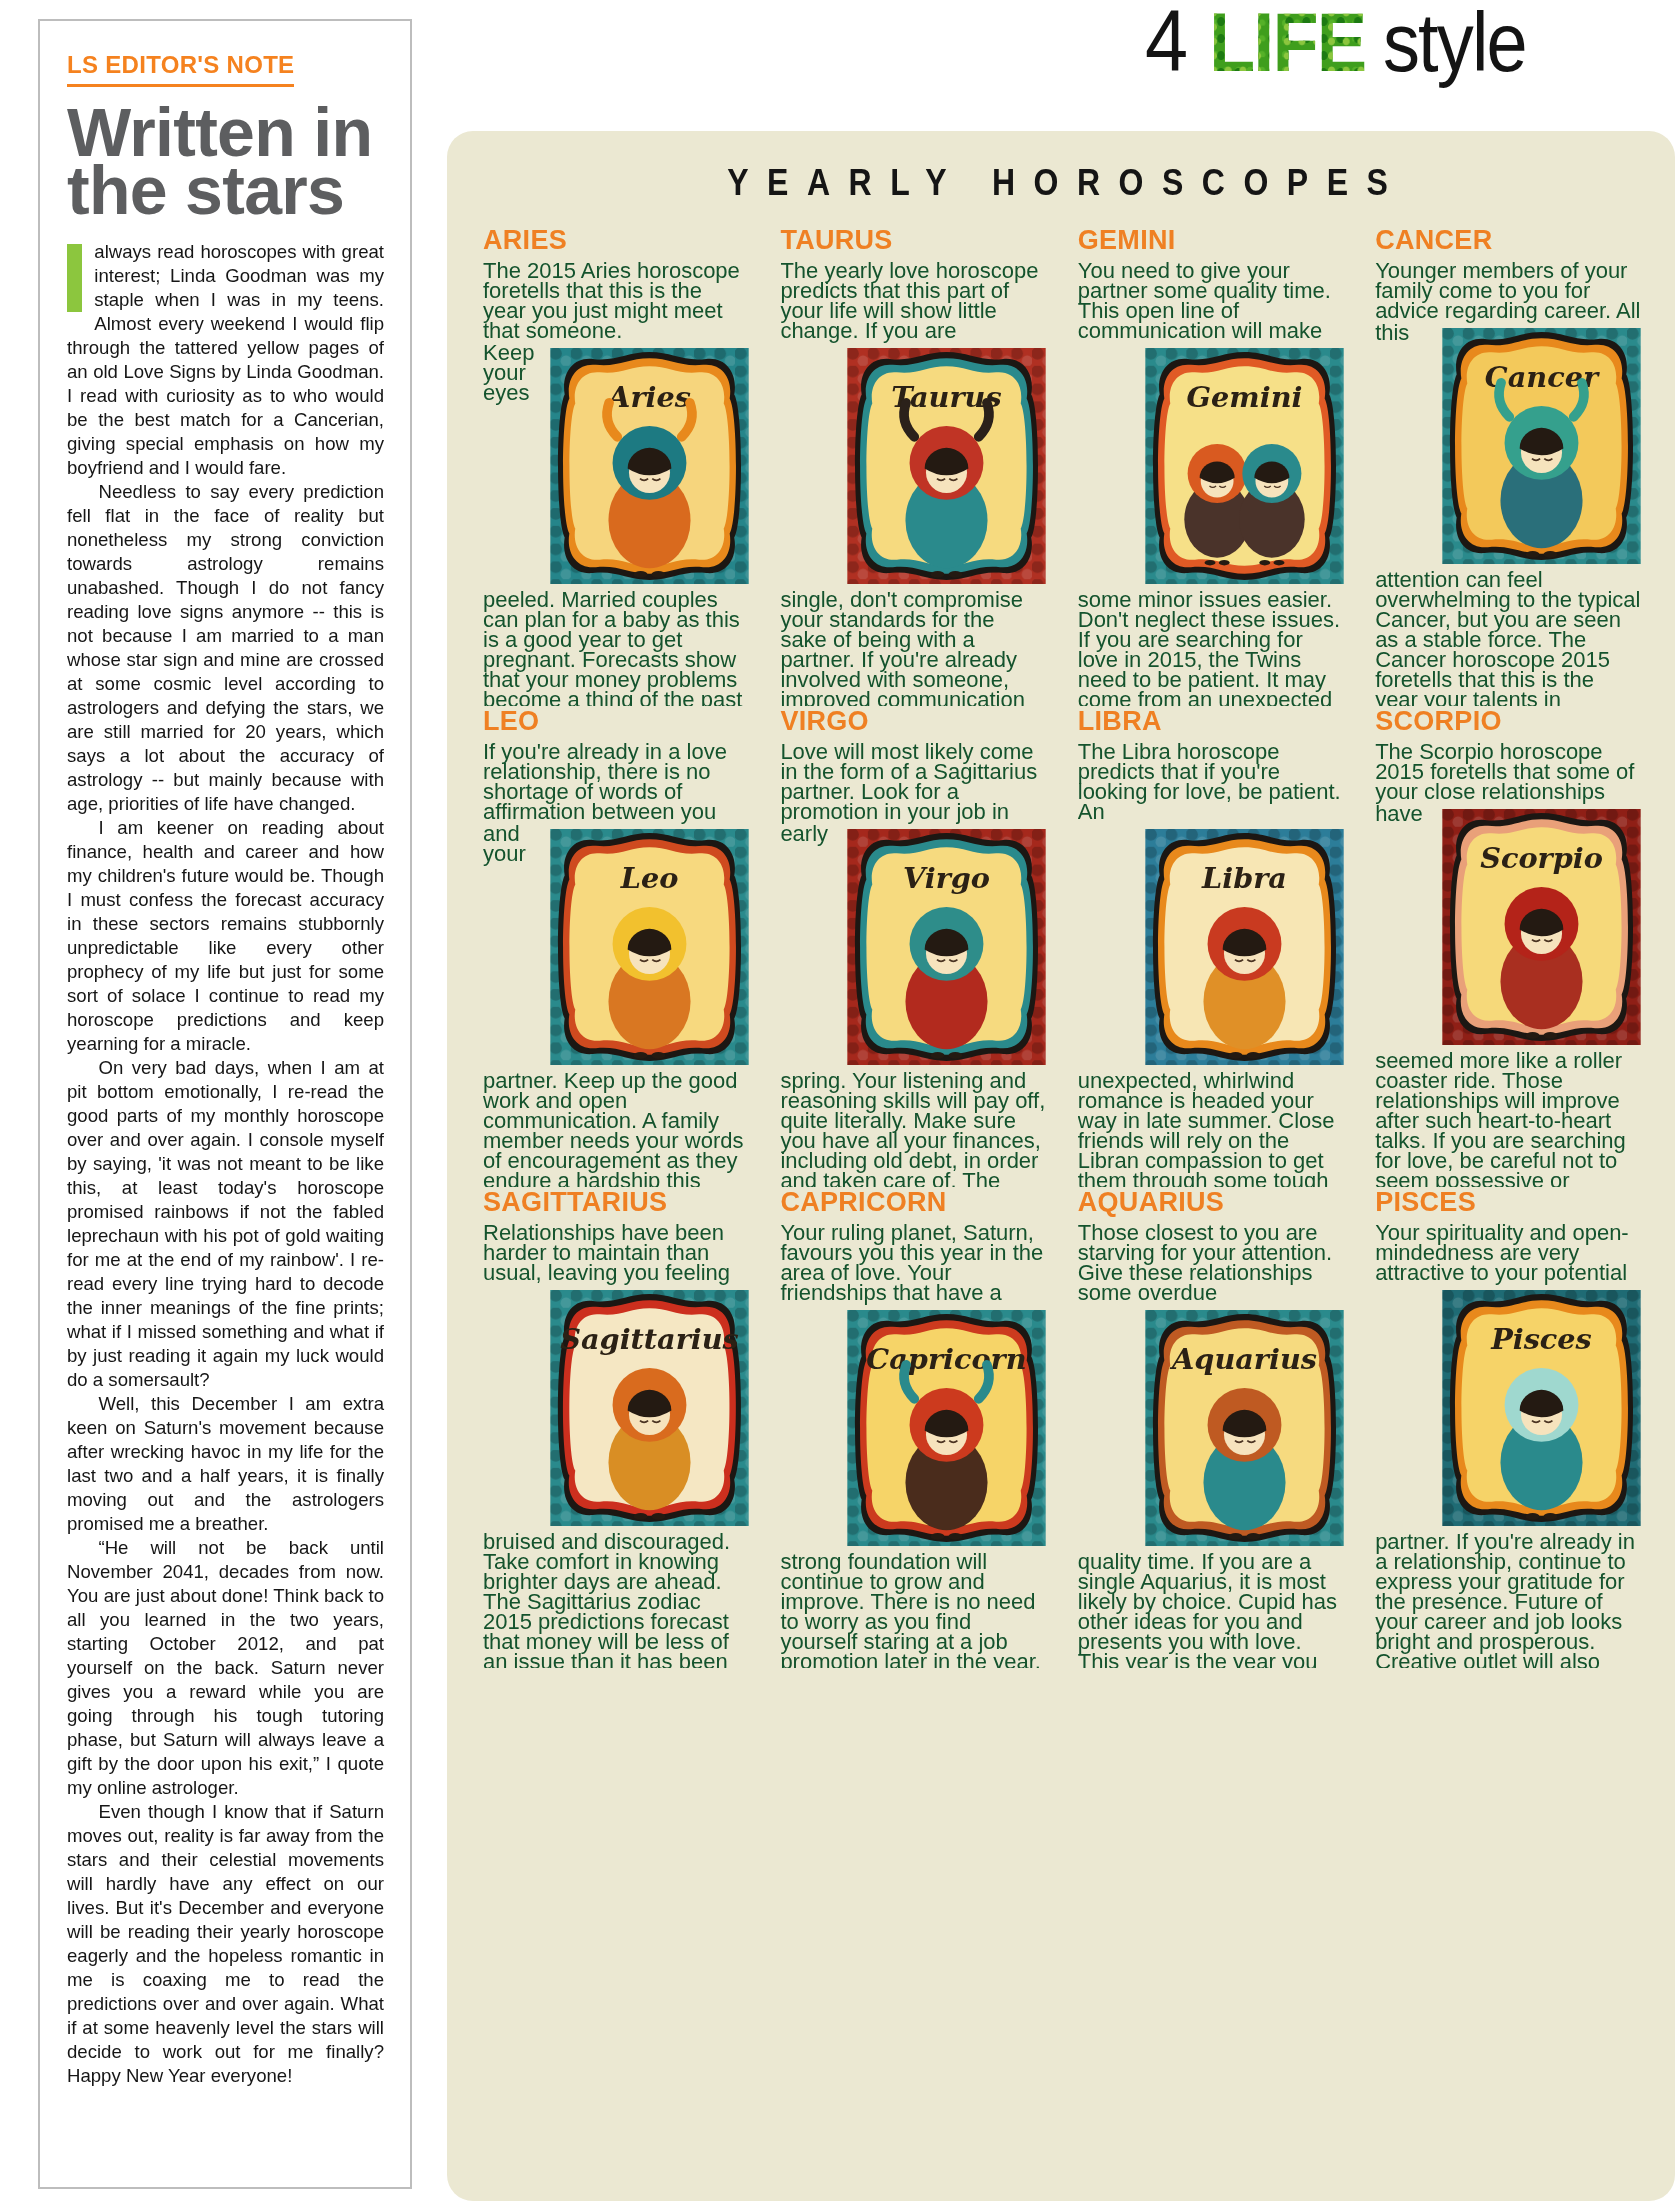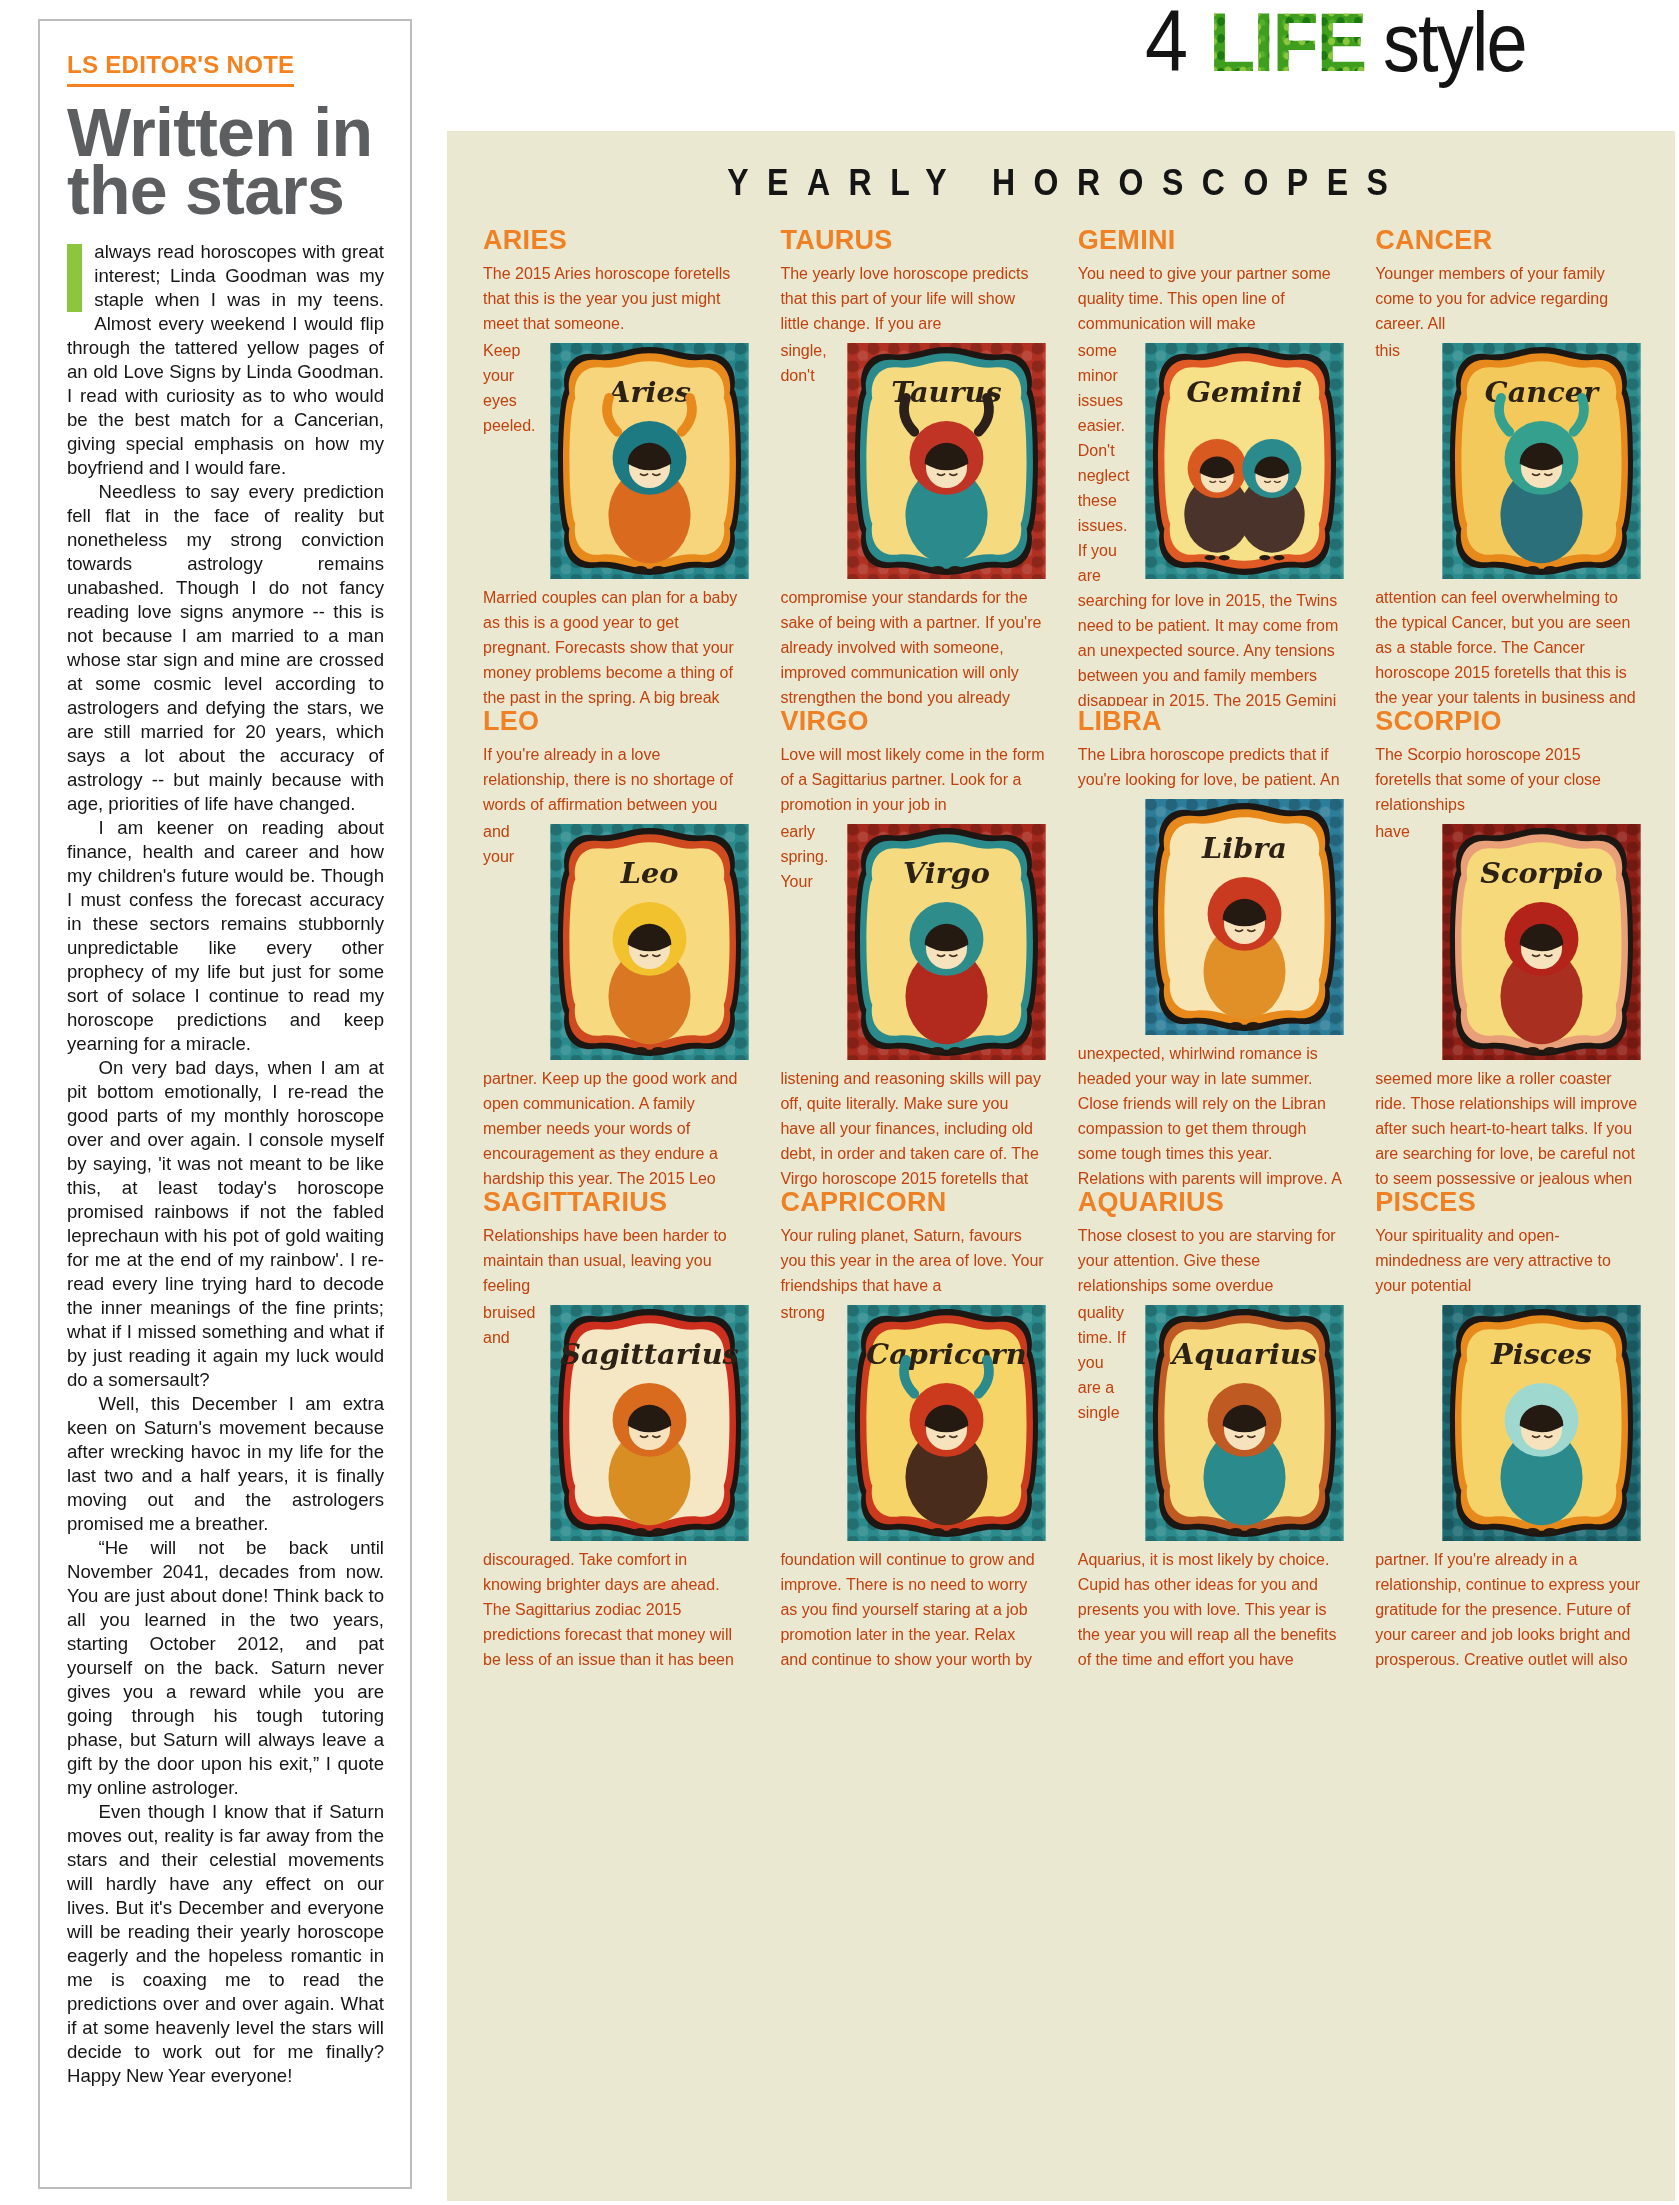--- a/index.html
+++ b/index.html
@@ -48,35 +48,35 @@
   }
   .ed-copy p + p{text-indent:31.5px;}
   .dropcap{
     float:left;width:15px;height:68px;background:#8cc63e;
     margin:4.8px 12.3px 1.4px 0;
   }
 
   
   .panel{
     position:absolute;left:447px;top:131px;width:1228px;height:2070px;
-    background:#ebe8d2;box-sizing:border-box;padding:23px 34px 20.5px 36px;overflow:hidden;
+    background:#ebe8d2;box-sizing:border-box;padding:23px 34px 20.5px 36px;overflow:hidden;border-radius:26px;
   }
   .panel-title{
     text-align:center;font-size:32px;font-weight:700;color:#151515;
     letter-spacing:18.5px;margin:6.8px 0 27px 9.6px;transform:scaleY(1.18);transform-origin:center top;
   }
   .signs-grid{
     display:grid;grid-template-columns:repeat(4,1fr);column-gap:31.5px;
     grid-auto-rows:481px;
   }
   .horoscope-section{overflow:hidden;}
   .sign-heading{
     font-size:27px;font-weight:700;color:#ef8023;margin:0 0 5.5px 0;letter-spacing:0.3px;
   }
-  .sign-lead,.sign-body{font-size:16px;line-height:25px;color:#c2410c;}
+  .sign-lead,.sign-body{font-size:22px;line-height:20px;color:#14532d;}
   .sign-lead{margin:0 0 1.4px 0;}
   .sign-flow{margin:0;}
   .card{
     float:right;width:199px;height:236px;margin:5.5px 0 5.5px 13.7px;
   }
   .card svg{display:block;width:199px;height:236px;}
 </style>
 </head>
 <body>
 

